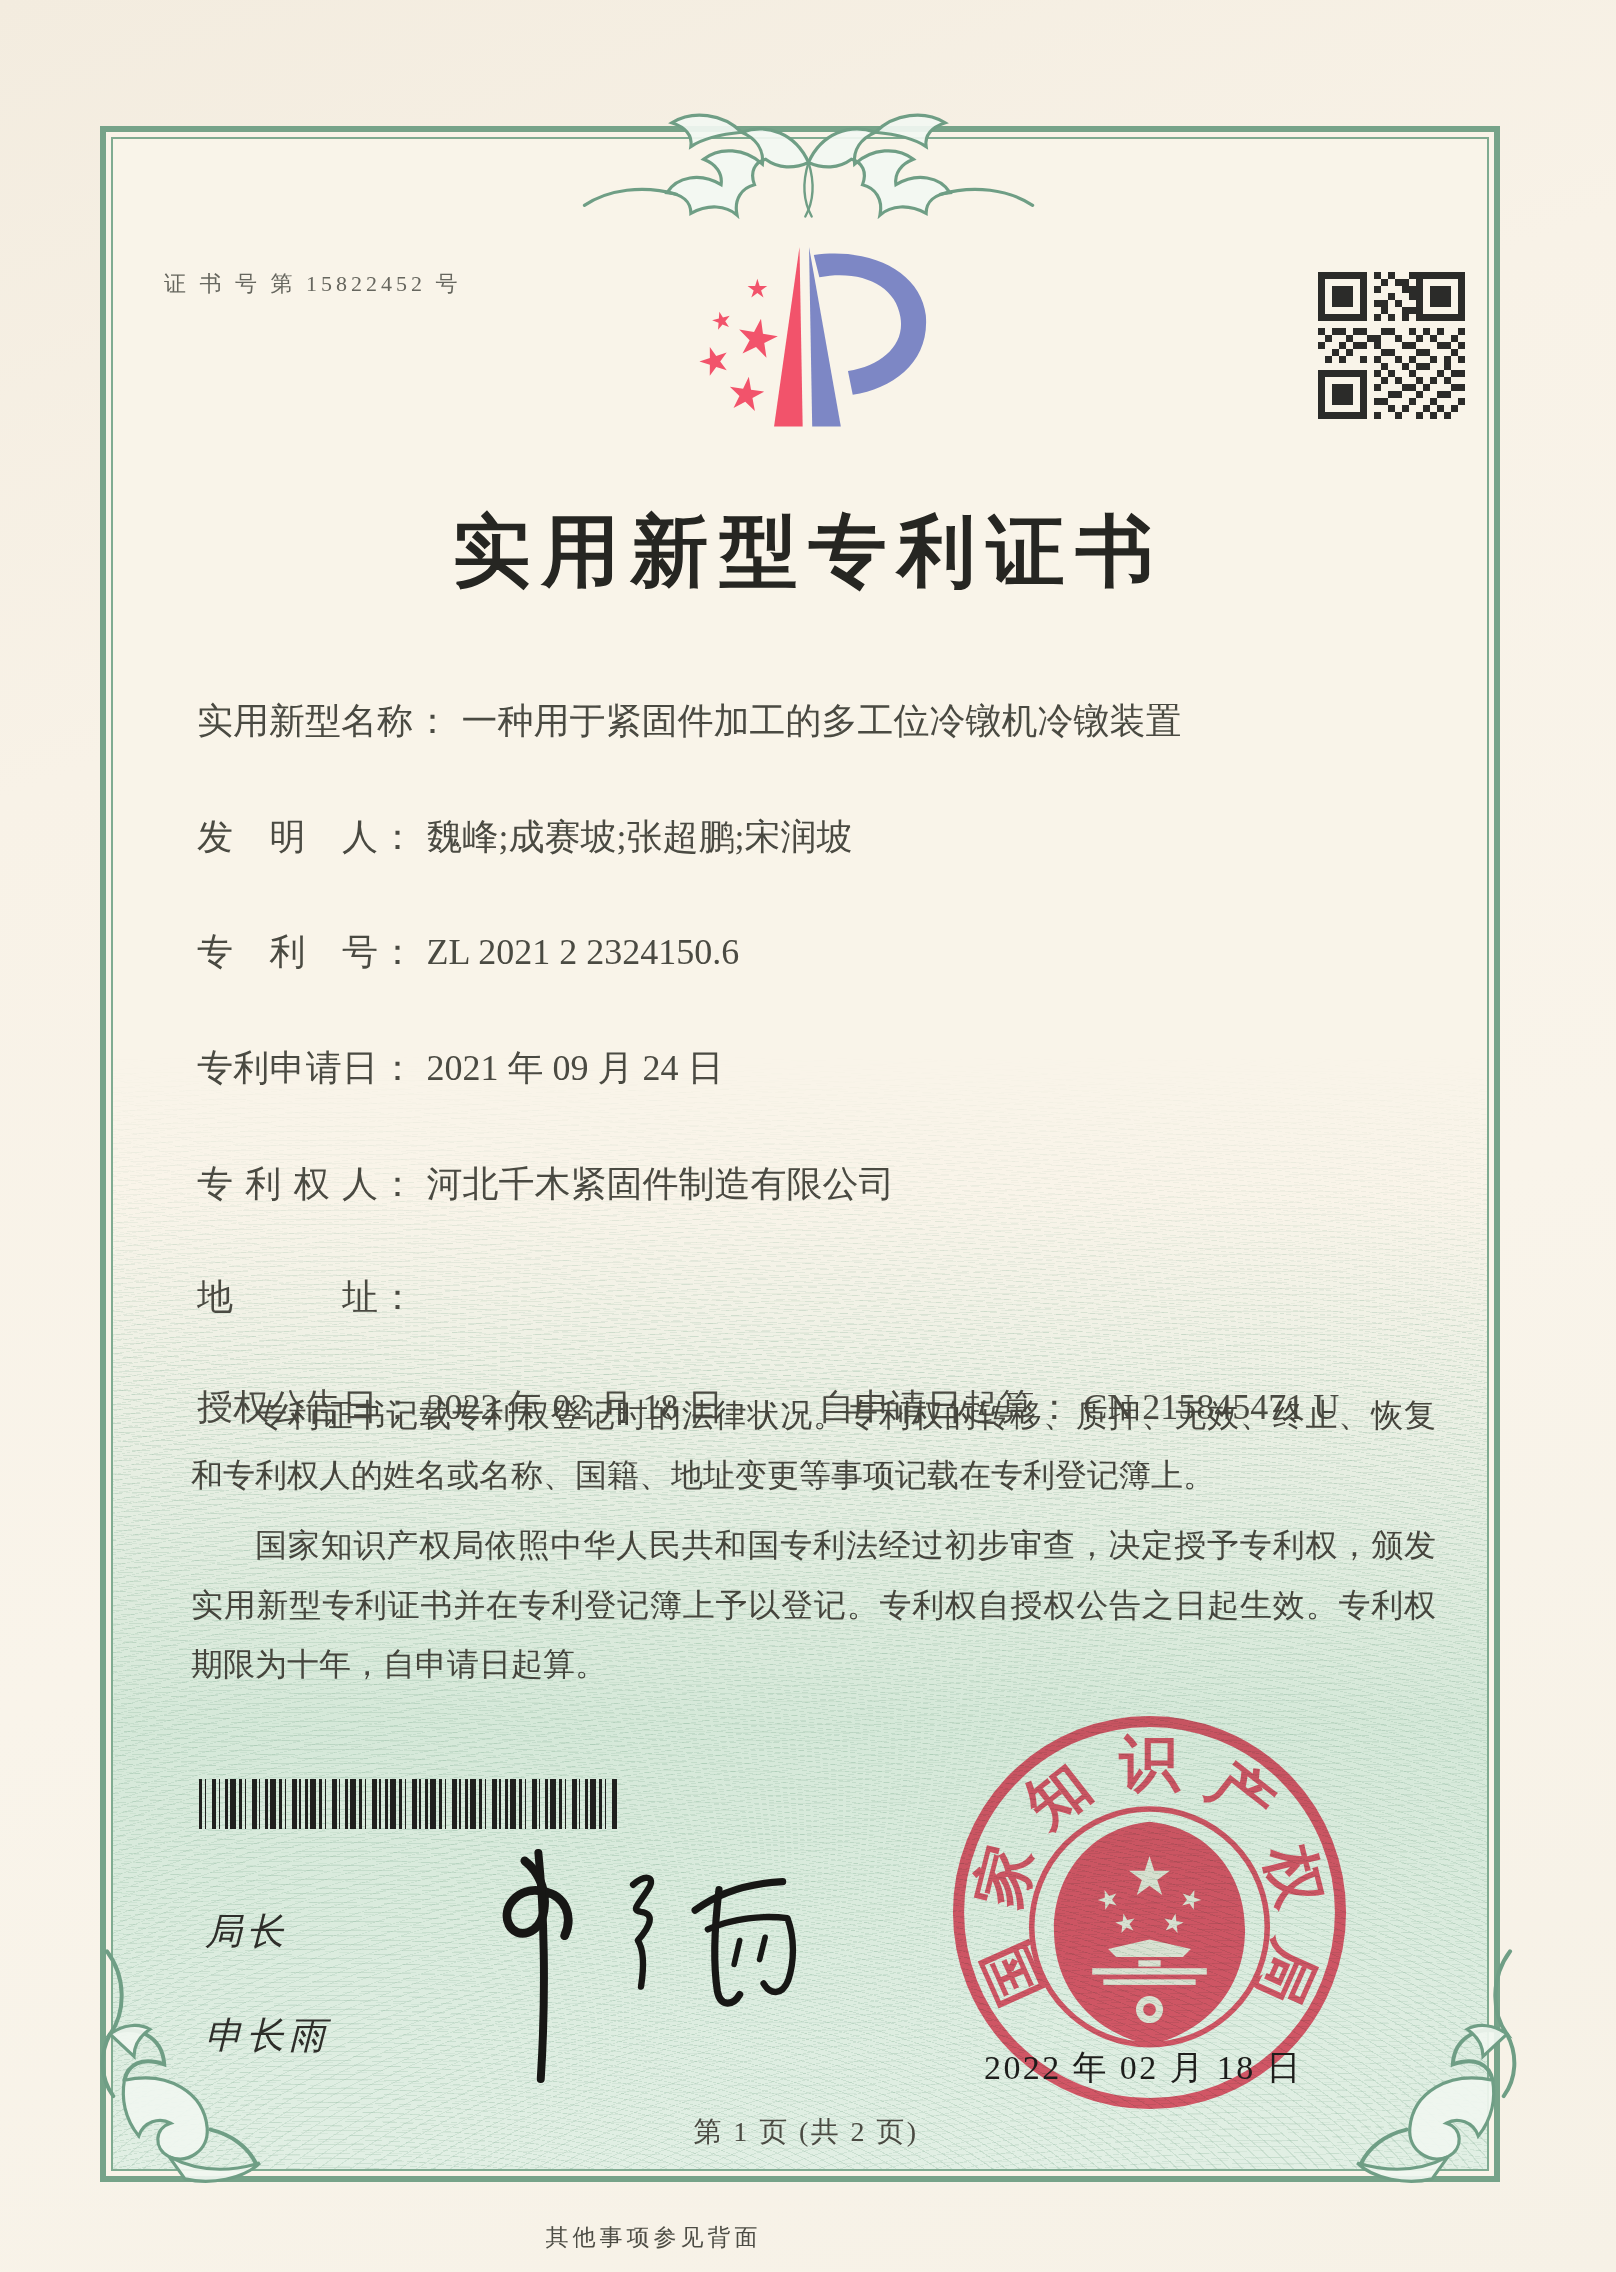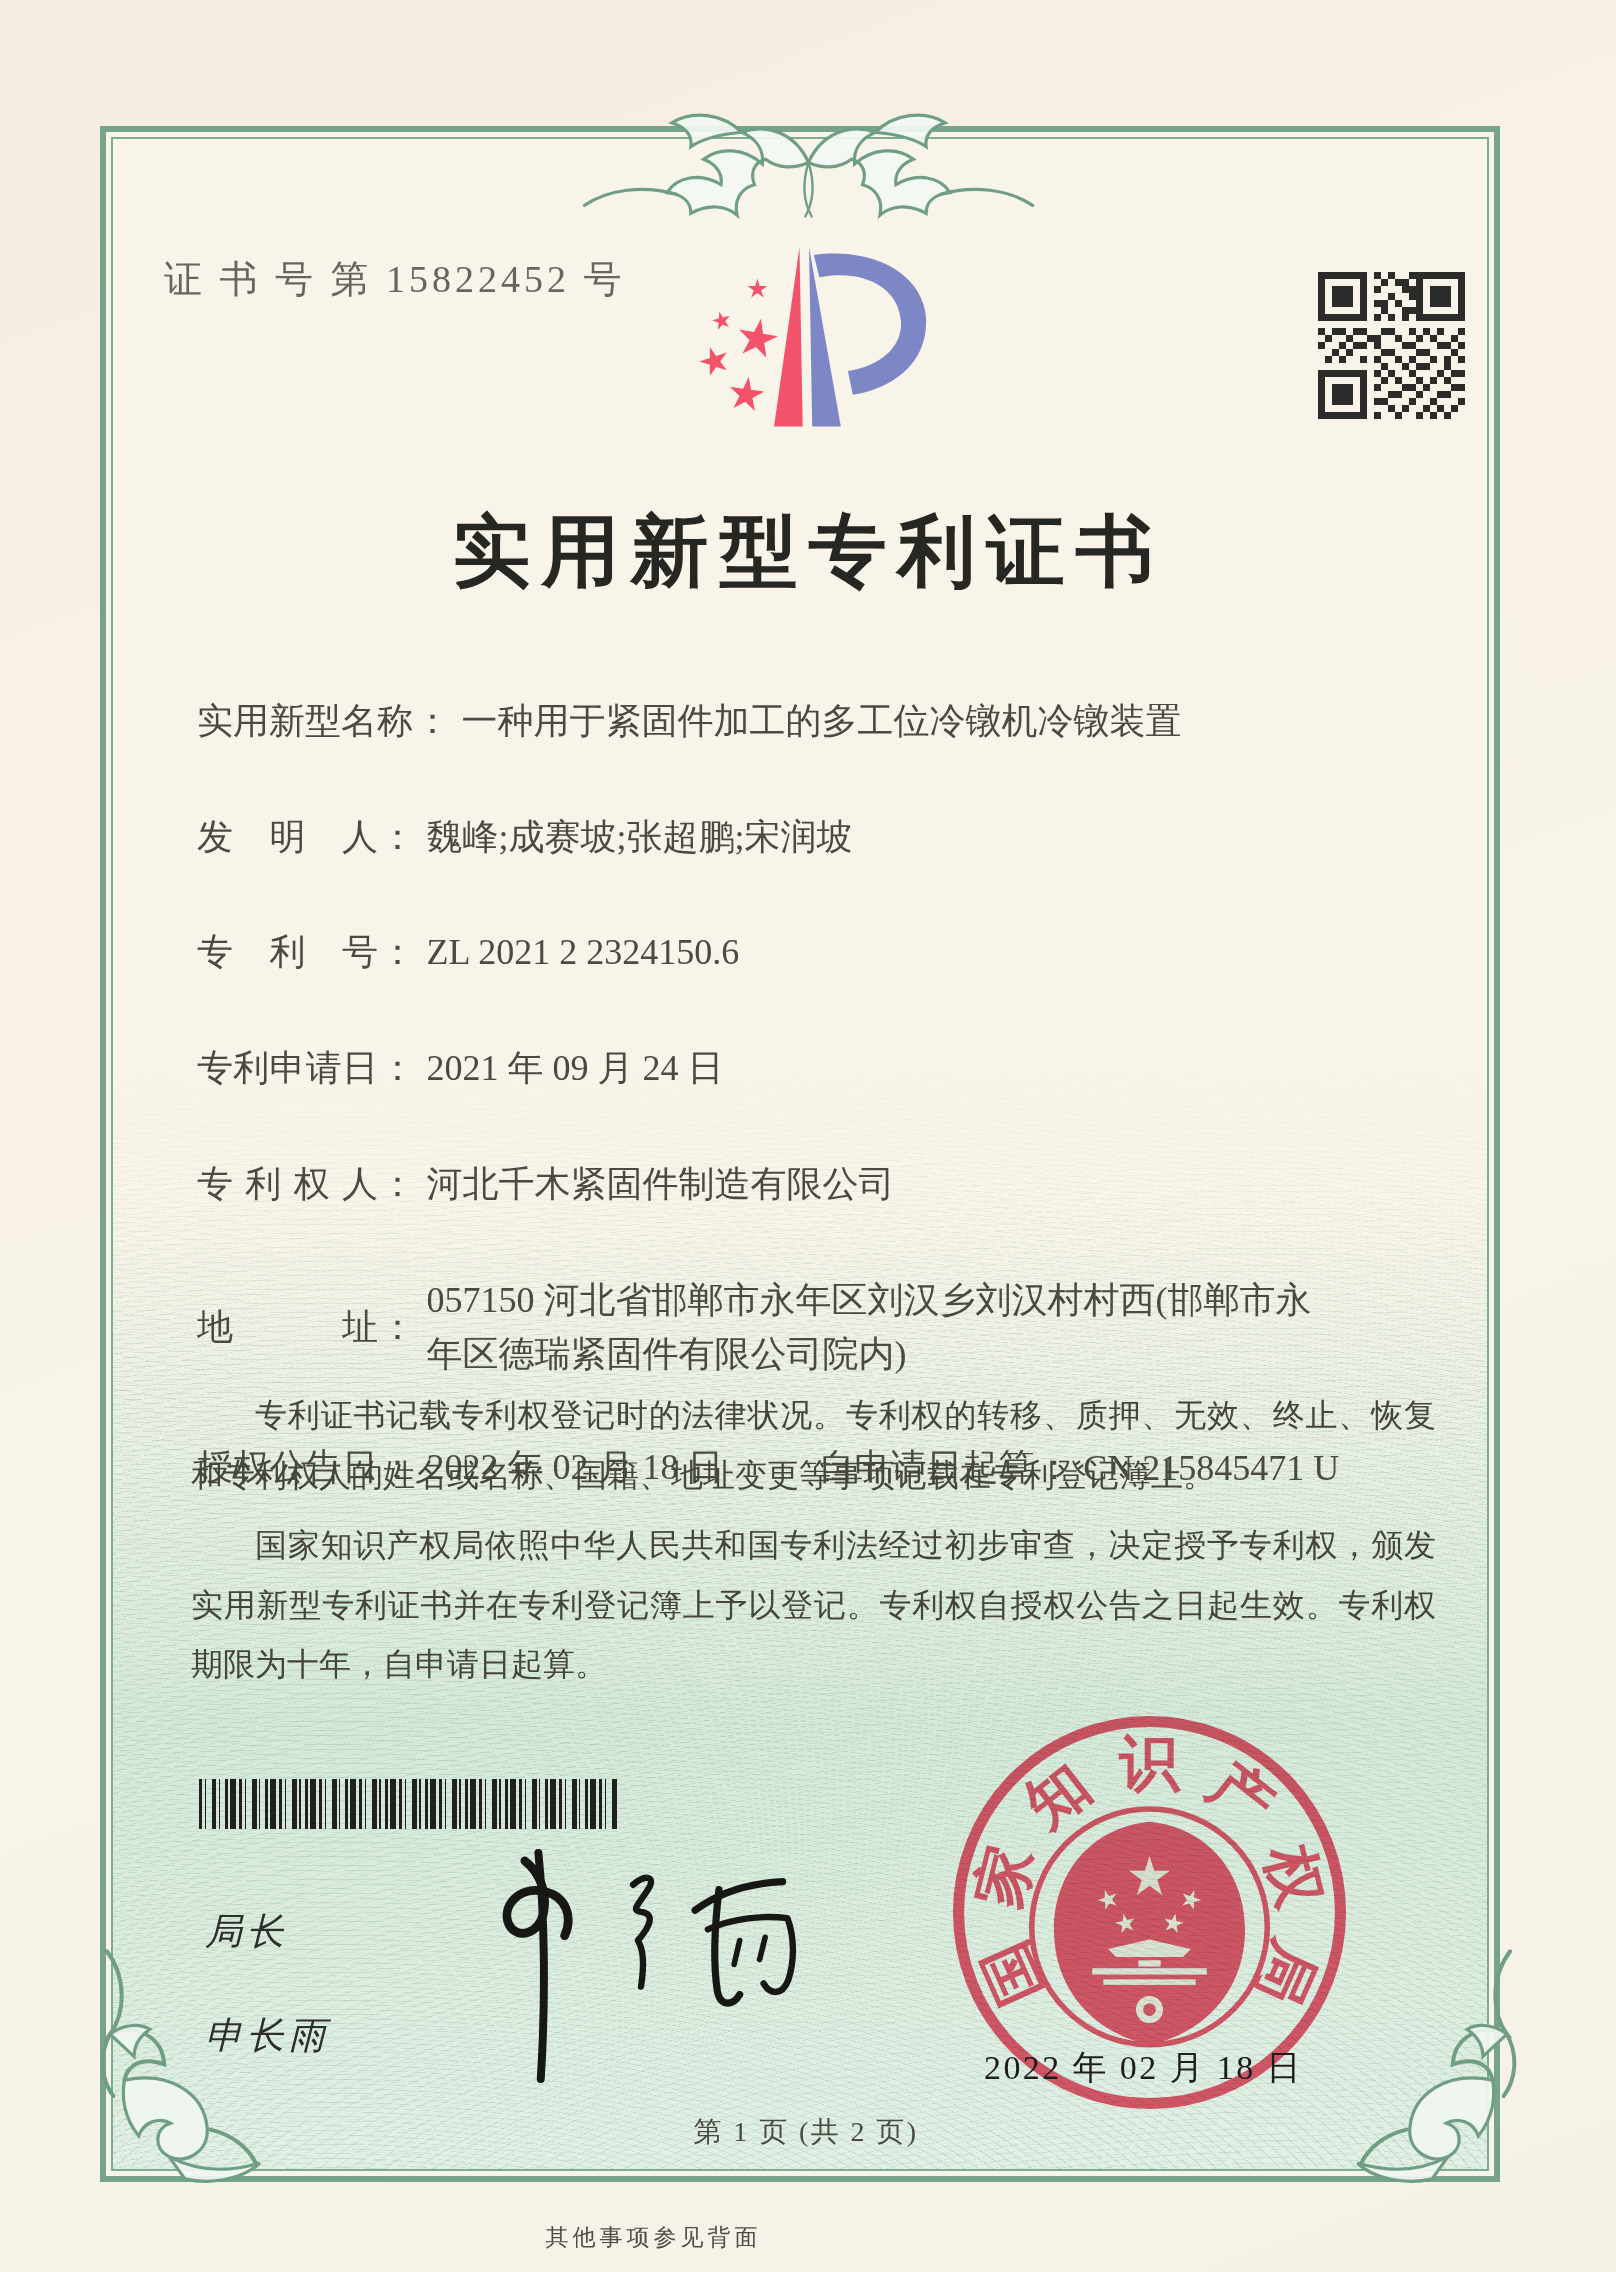--- a/index.html
+++ b/index.html
@@ -20,21 +20,21 @@
     background:linear-gradient(180deg,rgba(221,237,226,0) 52%,rgba(214,233,220,.55) 66%,
       rgba(209,231,215,.9) 78%,rgba(224,239,228,.95) 100%);}
   .waves{position:absolute;left:7.2px;right:7.2px;bottom:7.2px;height:1114px;
     background:
       repeating-radial-gradient(1273px 493px at 16% 112%, rgba(118,166,138,.20) 0 1.6px, rgba(0,0,0,0) 1.6px 12px),
       repeating-radial-gradient(1393px 557px at 84% 118%, rgba(118,166,138,.16) 0 1.6px, rgba(0,0,0,0) 1.6px 14.3px),
       repeating-radial-gradient(1671px 716px at 50% -30%, rgba(118,166,138,.10) 0 1.6px, rgba(0,0,0,0) 1.6px 18.3px);
     -webkit-mask-image:linear-gradient(180deg,transparent 0,#000 334px);
             mask-image:linear-gradient(180deg,transparent 0,#000 334px);}
   
-  .cert-no{position:absolute;left:164px;top:254px;font-size:38px;color:#66665e;letter-spacing:4px;}
+  .cert-no{position:absolute;left:164px;top:269px;font-size:22px;color:#66665e;letter-spacing:4px;}
   .title{position:absolute;left:0;top:500px;width:1617px;text-align:center;
     font-size:78px;font-weight:700;color:#262622;letter-spacing:11px;}
   .fields{position:absolute;left:197px;top:694px;width:1241px;font-size:36px;color:#4a4a42;}
   .frow{display:flex;align-items:center;margin-bottom:61px;}
   .f-label{flex:0 0 181px;white-space:nowrap;text-align:justify;text-align-last:justify;}
   .f-colon{flex:0 0 auto;padding:0 11px 0 1.6px;}
   .f-value{flex:1 1 auto;max-width:915px;line-height:1.52;}
   .grant-row{display:flex;}
   .grant-gap{flex:0 0 95px;}
   .body-text{position:absolute;left:191px;top:1386px;width:1245px;
@@ -177,21 +177,20 @@
       <span class="f-value">2021 年 09 月 24 日</span>
     </div>
     <div class="frow">
       <span class="f-label">专利权人</span>
         <span class="f-colon">：</span>
       <span class="f-value">河北千木紧固件制造有限公司</span>
     </div>
     <div class="frow">
       <span class="f-label">地址</span>
         <span class="f-colon">：</span>
-      <span class="f-value" style="max-width:907px">057150 河北省邯郸市永年区刘汉乡刘汉村村西(邯郸市永年区德瑞紧固件有限公司院内)</span>
     </div>
     <div class="frow grant-row">
       <span class="f-label">授权公告日</span>
         <span class="f-colon">：</span>
       <span>2022 年 02 月 18 日</span>
       <span class="grant-gap"></span>
       <span>自申请日起算</span>
         <span class="f-colon">：</span>
       <span>CN 215845471 U</span>
     </div>

